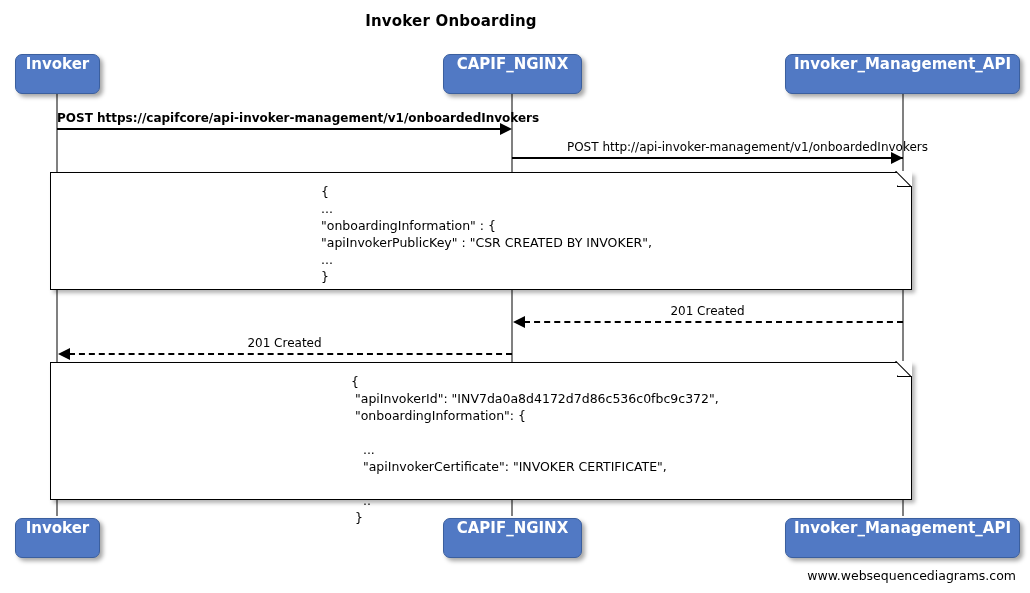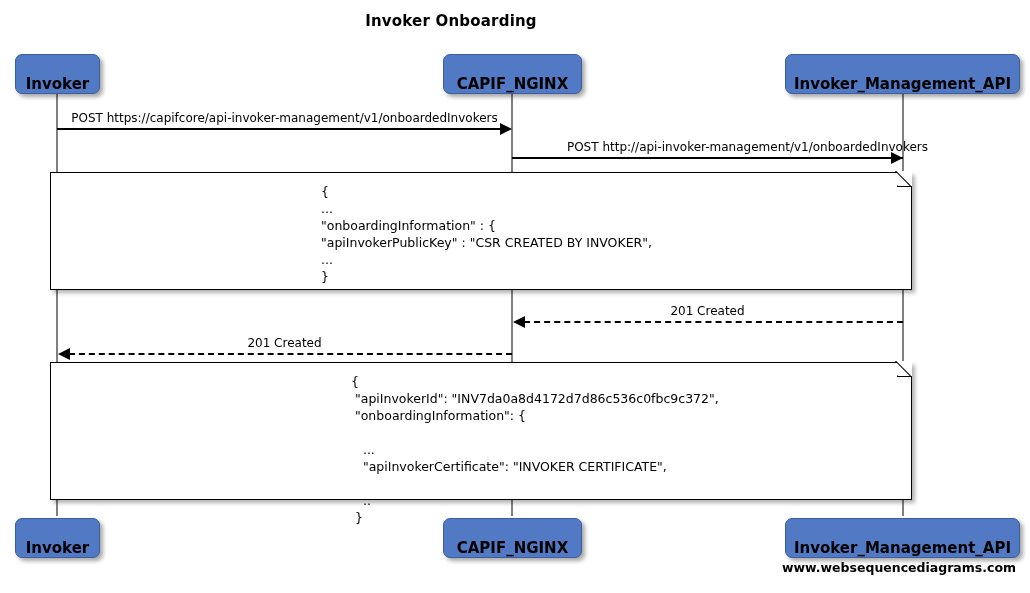--- a/index.html
+++ b/index.html
@@ -42,25 +42,25 @@
   }
 
   
   .participant {
     position: absolute;
     box-sizing: border-box;
     height: 40px;
     border-radius: 7px;
     background: #5179c4;
     border: 1px solid #3b5f9e;
-    color: #000000;
+    color: #ffffff;
     font-size: 15px;
     font-weight: bold;
     display: flex;
-    align-items: flex-end;
+    align-items: flex-start;
     justify-content: center;
     box-shadow: 3px 3px 4px rgba(0, 0, 0, 0.35);
     white-space: nowrap;
     font-family: "DejaVu Sans", sans-serif;
   }
 
   
   .msg {
     position: absolute;
     height: 2px;
@@ -147,25 +147,24 @@
     color: #000000;
     white-space: pre;
     line-height: 17px;
     font-family: "DejaVu Sans", sans-serif;
   }
 
   
   .footer {
     position: absolute;
     right: 14px;
-    bottom: 18px;
+    bottom: 10px;
     font-size: 12.5px;
     color: #000000;
     font-family: "DejaVu Sans", sans-serif;
-    font-weight: bold;
   }
 </style>
 </head>
 <body>
 
 <div id="canvas">
 
   <div class="diagram-title">Invoker Onboarding</div>
 
   <div class="lifeline" style="left:56px; top:94px; height:422px;"></div>
@@ -175,21 +174,21 @@
   <div class="participant" style="left:15px; top:54px; width:85px;">
     <span>Invoker</span>
   </div>
   <div class="participant" style="left:443px; top:54px; width:139px;">
     <span>CAPIF_NGINX</span>
   </div>
   <div class="participant" style="left:785px; top:54px; width:235px;">
     <span>Invoker_Management_API</span>
   </div>
 
-  <div class="msg-label" style="left:57px; top:111px; width:455px;">POST https://capifcore/api-invoker-management/v1/onboardedInvokers</div>
+  <div class="msg-label" style="left:57px; top:111px; width:399px;font-weight:bold;">POST https://capifcore/api-invoker-management/v1/onboardedInvokers</div>
   <div class="msg" style="left:57px; top:128px; width:451px;"></div>
   <div class="arrowhead right" style="left:500px; top:123px;"></div>
 
   <div class="msg-label" style="left:512px; top:140px; width:391px;padding-left:40px;">POST http://api-invoker-management/v1/onboardedInvokers</div>
   <div class="msg" style="left:512px; top:157px; width:391px;"></div>
   <div class="arrowhead right" style="left:891px; top:152px;"></div>
 
   <div class="note" style="left:50px; top:172px; width:862px; height:118px;">
     <div class="note-fold"></div>
     <div class="note-corner-line">

